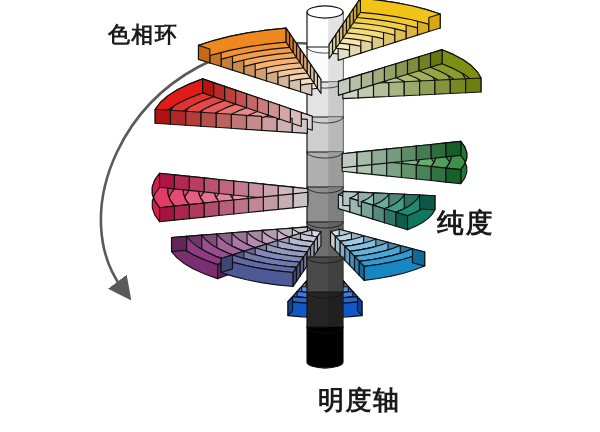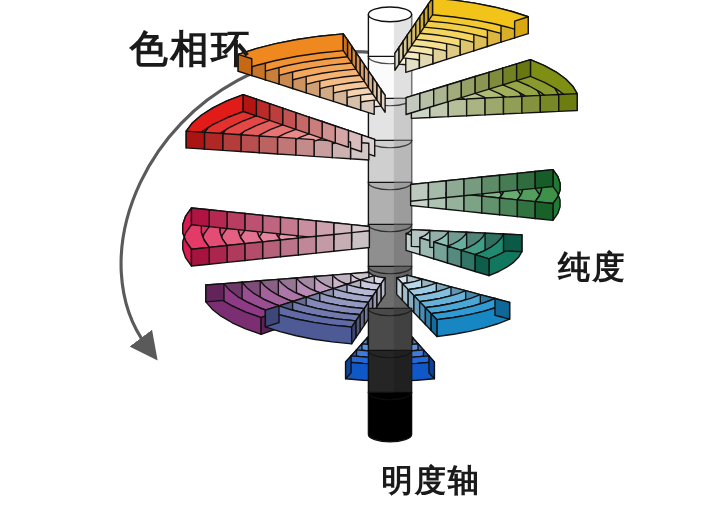--- a/index.html
+++ b/index.html
@@ -29,27 +29,26 @@
     position: absolute;
     font-weight: bold;
     color: #1a1a1a;
     letter-spacing: 0.06em;
     white-space: nowrap;
     font-family: "DejaVu Sans", "Liberation Sans", sans-serif;
   }
   #label-hue-circle {
     left: 108px;
     top: 20px;
-    font-size: 32px;
+    font-size: 22px;
   }
   #label-purity {
     left: 437px;
     top: 205px;
     font-size: 27px;
-    margin-left: 28px;
   }
   #label-value-axis {
     left: 318px;
     top: 383px;
     font-size: 26px;
   }
 </style>
 </head>
 <body>
 

